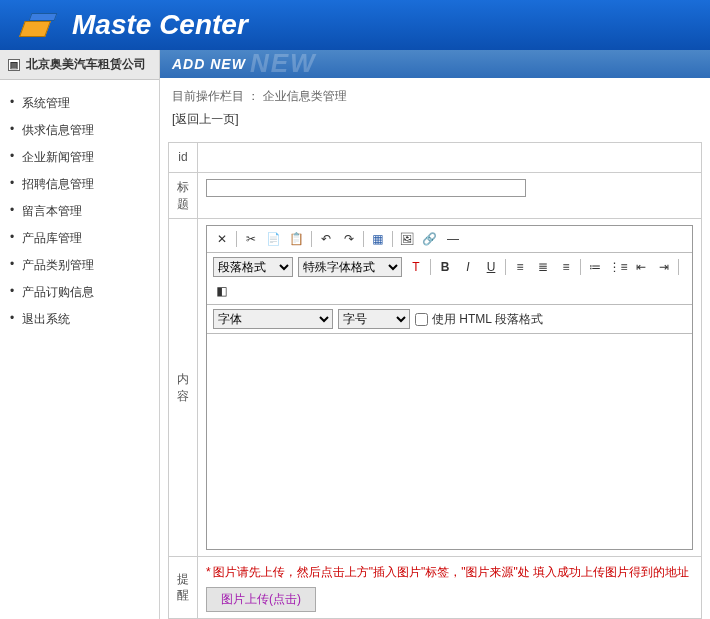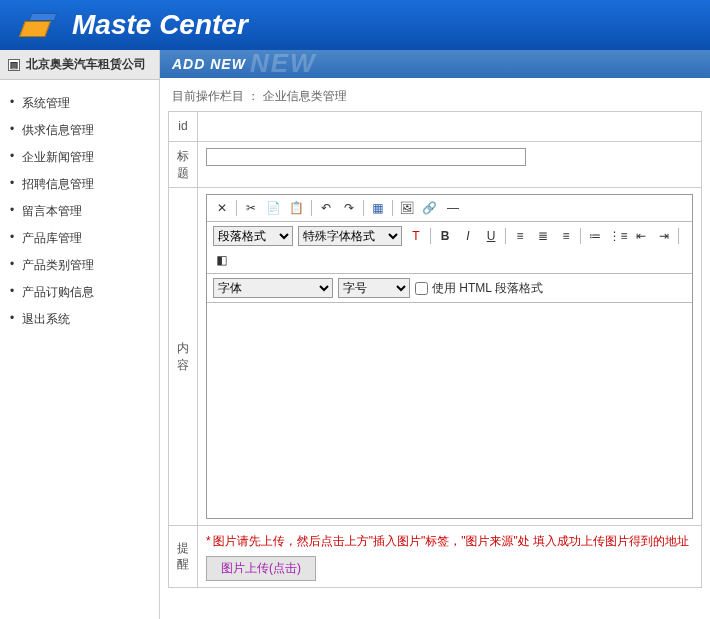--- a/index.html
+++ b/index.html
@@ -85,20 +85,21 @@
 
   <main class="main">
     <div class="page-bar">
       <span class="page-bar-title">ADD NEW</span>
       <span class="page-bar-bg">NEW</span>
     </div>
     <div class="breadcrumb">
       <span>目前操作栏目 ：</span>
       <span>企业信息类管理</span>
     </div>
+    <div class="backlink">[返回上一页]</div>
 
     <table class="form-table">
       <tbody>
           <tr>
         <td class="lbl">id</td>
         <td></td>
       </tr>
       <tr>
         <td class="lbl">标题</td>
         <td><input type="text" value="" style=""></td>

